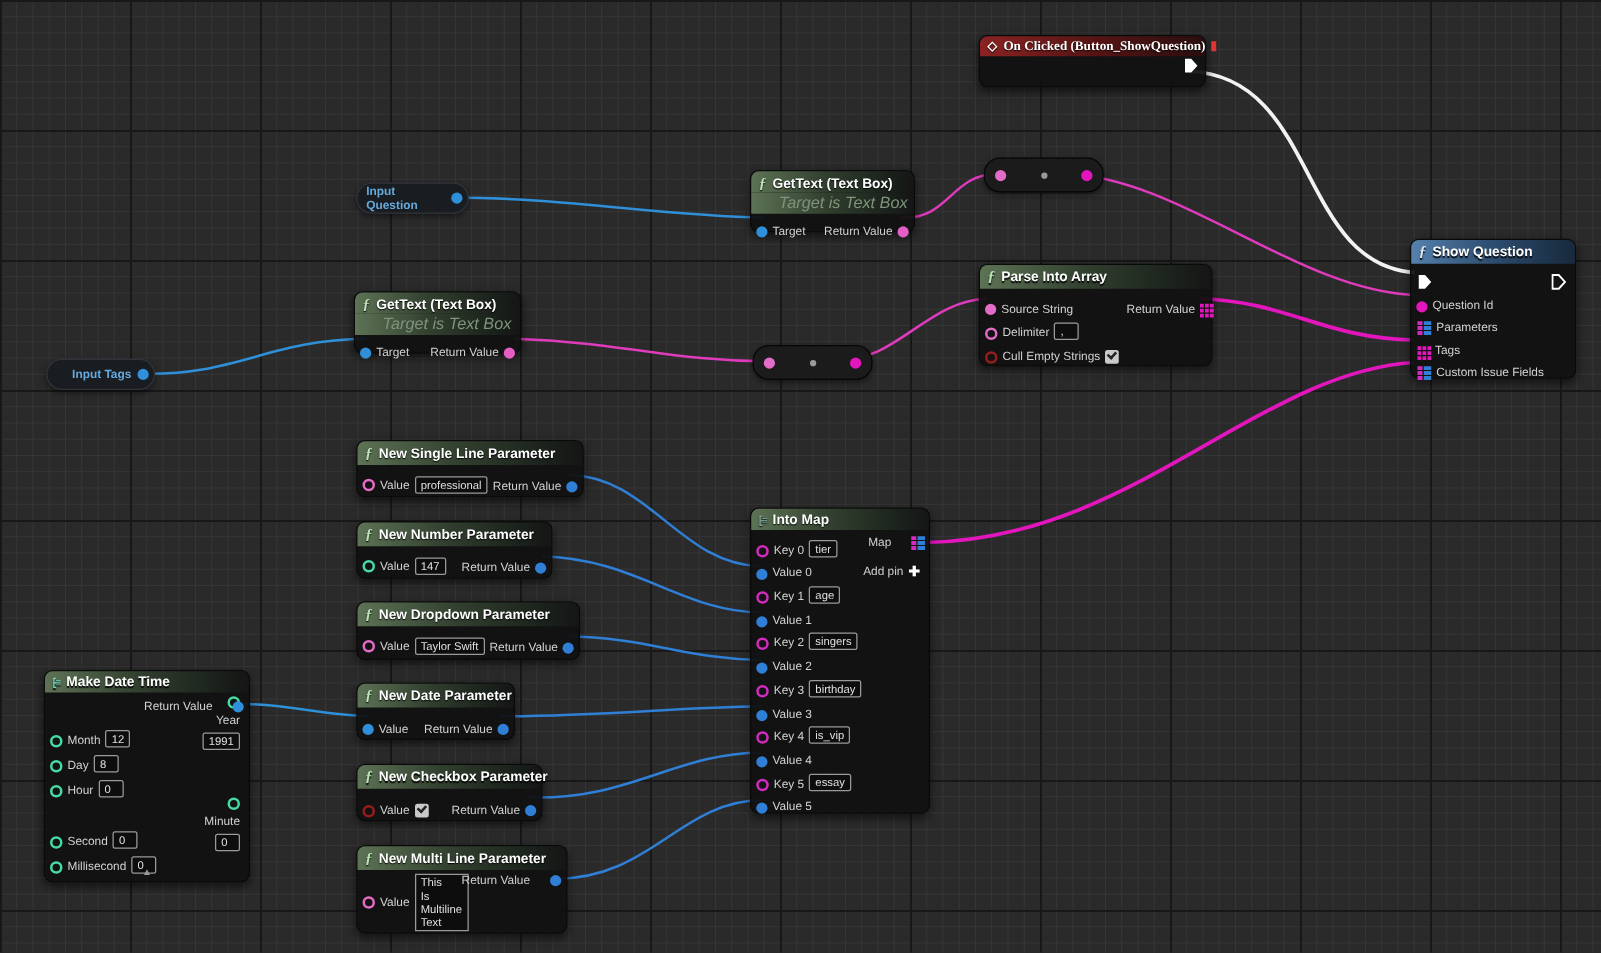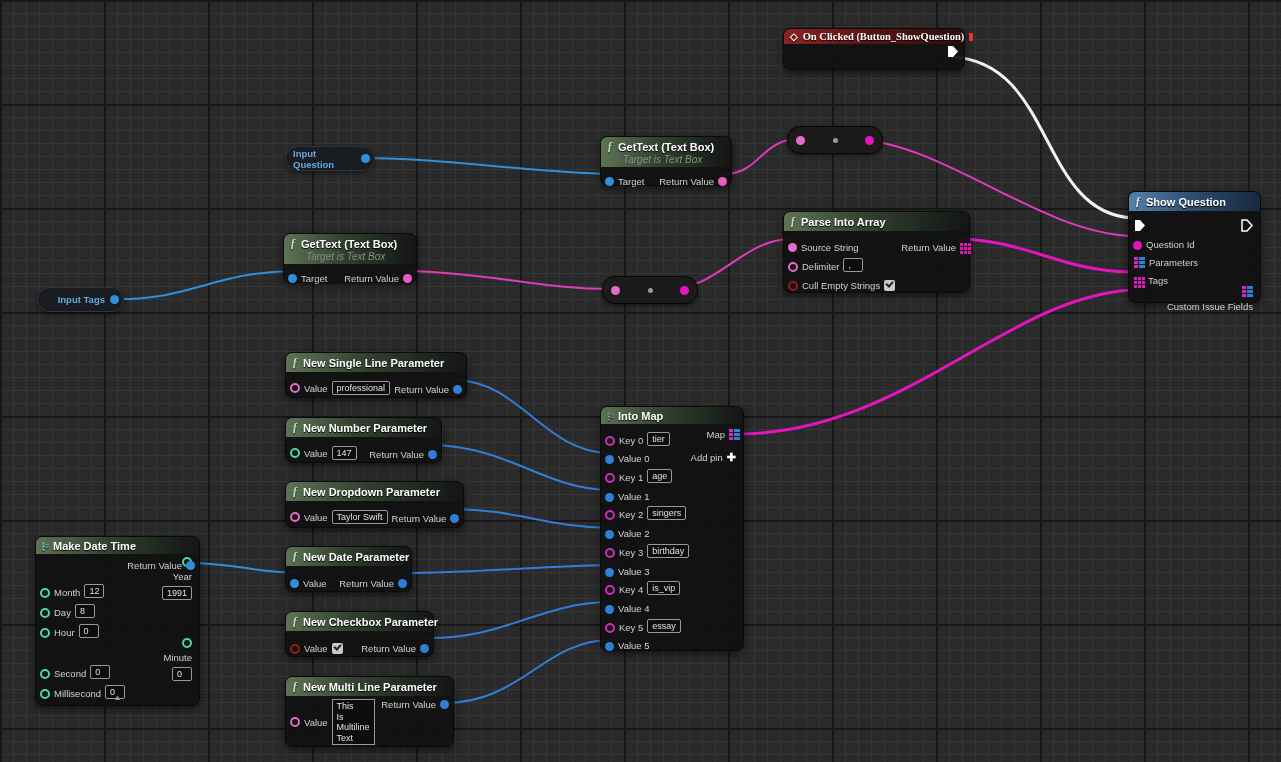--- a/index.html
+++ b/index.html
@@ -15,21 +15,21 @@
     background-size:104px 104px,104px 104px,13px 13px,13px 13px;}
   svg.wires{position:absolute;left:0;top:0;z-index:1;pointer-events:none;}
   .node{position:absolute;z-index:2;background:rgba(17,17,17,.94);border:1px solid #0a0a0a;
         border-radius:7px;box-shadow:0 3px 8px rgba(0,0,0,.55);color:#d6d6d6;}
   .hdr{display:flex;align-items:center;gap:5px;padding:2px 6px;border-radius:6px 6px 0 0;
        font-size:11px;font-weight:bold;color:#fff;text-shadow:0 1px 1px #000;white-space:nowrap;}
   .hdr-green{background:linear-gradient(to right,#5d7355,#32402f 45%,#1a211b 85%,#151515);}
   .hdr-red{background:linear-gradient(to right,#8a2323,#571414 50%,#2a0e0e);}
   .hdr-blue{background:linear-gradient(to right,#5581ad,#2d4c6e 50%,#17293c);}
   .fnico{font-style:italic;font-family:"Liberation Serif",serif;color:#bfe3b8;font-size:12px;font-weight:bold;}
-  .sub{font-size:10px;font-style:italic;font-weight:normal;color:#7f947c;margin-left:16px;margin-top:-2px;padding-bottom:2px;}
+  .sub{font-size:13px;font-style:italic;font-weight:normal;color:#7f947c;margin-left:16px;margin-top:-2px;padding-bottom:2px;}
   .body{position:relative;padding:3px 0 4px 0;}
   .row{display:flex;align-items:flex-end;gap:4px;padding:0 7px;font-size:9.5px;color:#d2d2d2;white-space:nowrap;}
   .row.between{justify-content:space-between;}
   .rgt{display:flex;align-items:center;gap:4px;}
   .pin{width:9px;height:9px;border-radius:50%;flex:none;}
   .hollow{background:transparent !important;border:2px solid;box-sizing:border-box;width:10px;height:10px;}
   .field{border:1px solid #9a9a9a;border-radius:2px;background:#0d0d0d;color:#e0e0e0;
          font-size:9px;padding:0px 4px;line-height:12px;min-width:10px;text-align:left;}
   .chk{width:11px;height:11px;background:#c9c9c9;border-radius:2px;position:relative;flex:none;}
   .chk:after{content:"";position:absolute;left:2px;top:1px;width:5px;height:3px;
@@ -44,21 +44,21 @@
   .pill{position:absolute;z-index:2;display:flex;align-items:center;justify-content:flex-end;gap:5px;
         background:#191c20;border:1px solid #30353b;border-radius:13px;padding:0 7px;
         box-shadow:0 2px 5px rgba(0,0,0,.5);font-size:9.5px;font-weight:bold;color:#66aade;}
   .reroute{position:absolute;z-index:2;background:#1b1b1b;border:1px solid #060606;border-radius:13px;
            box-shadow:0 2px 5px rgba(0,0,0,.5);display:flex;align-items:center;justify-content:space-between;padding:0 8px;}
   .dot{width:5px;height:5px;border-radius:50%;background:#9a9a9a;}
   .delegate{width:8px;height:8px;border:2px solid #e23434;box-sizing:border-box;margin-left:auto;}
   .addpin{position:absolute;font-size:9.5px;color:#d2d2d2;display:flex;align-items:center;gap:4px;}
   .plus{color:#fff;font-weight:bold;font-size:11px;}
   .collapse{position:absolute;bottom:1px;left:50%;transform:translateX(-50%);font-size:8px;color:#9a9a9a;}
-  .mapout{position:absolute;display:flex;align-items:center;gap:4px;font-size:9.5px;color:#d2d2d2;}
+  .mapout{position:absolute;display:flex;align-items:center;gap:16px;font-size:9.5px;color:#d2d2d2;}
   .mfield{border:1px solid #9a9a9a;background:#0d0d0d;color:#e0e0e0;font-size:9px;
           padding:1px 4px;line-height:10.5px;white-space:pre-line;}
 </style>
 </head>
 <body>
 
 <div class="canvas">
 
 <svg class="wires" width="1281" height="762">
   <path d="M952,57 C1055,62 1038,212 1132,218" stroke="#f2f2f2" stroke-width="3" fill="none"></path>
@@ -145,21 +145,21 @@
       <span class="mappin" style="margin-left:-2px;">
             <i class="k"></i>
             <i class="v"></i>
           </span>
       <span>Parameters</span>
     </div>
     <div class="row" style="height:18px;">
       <span class="gridpin" style="background:#e316be;color:#e316be;margin:0 7px 6px -2px;box-shadow:4px 0,8px 0,0 4px,4px 4px,8px 4px,0 8px,4px 8px,8px 8px;"></span>
       <span>Tags</span>
     </div>
-    <div class="row" style="height:18px;flex-direction:column;">
+    <div class="row" style="height:18px;">
       <span class="mappin" style="margin-left:-2px;">
             <i class="k"></i>
             <i class="v"></i>
           </span>
       <span>Custom Issue Fields</span>
     </div>
   </div>
 </div>
 
 <div class="node" style="left:783px;top:211px;width:185px;height:80px;">

